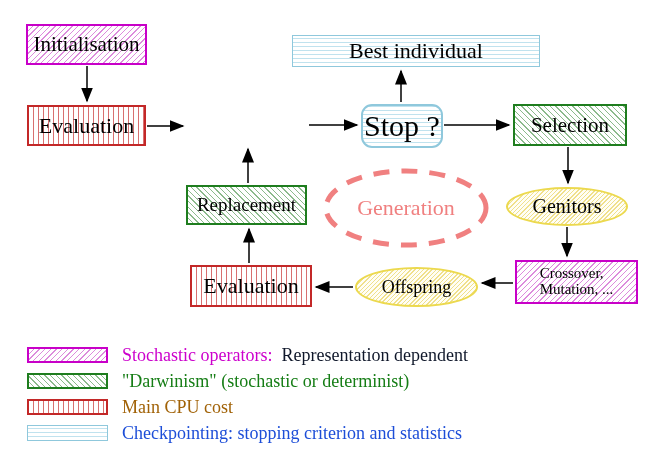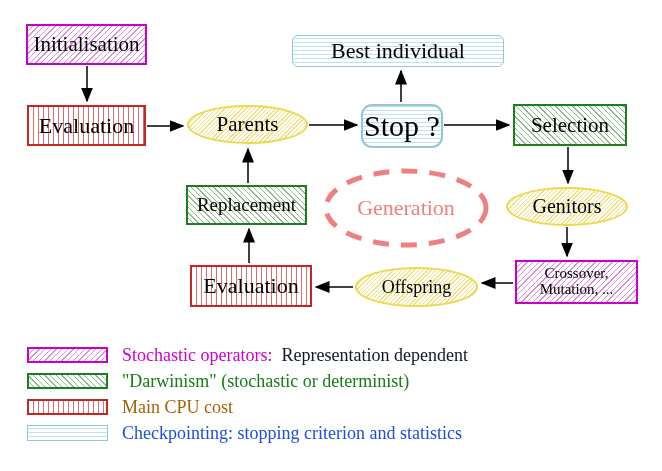--- a/index.html
+++ b/index.html
@@ -12,21 +12,21 @@
     overflow: hidden;
   }
   .node {
     position: absolute;
     box-sizing: border-box;
     display: flex;
     align-items: center;
     justify-content: center;
     color: #000000;
     font-size: 21px;
-    text-align: center;
+    text-align: left;
     line-height: 1.05;
   }
   
   .hatch-magenta {
     border: 2px solid #c800c8;
     background: repeating-linear-gradient(135deg, #ffffff 0px, #ffffff 3px, #dc8cdc 3px, #dc8cdc 4px);
   }
   .hatch-green {
     border: 2px solid #1e7d1e;
     background: repeating-linear-gradient(45deg, #ffffff 0px, #ffffff 3px, #8cba8c 3px, #8cba8c 4px);
@@ -43,21 +43,21 @@
     border: 2px solid #ecd94e;
     background: repeating-linear-gradient(135deg, #fffef5 0px, #fffef5 2px, #f0e08c 2px, #f0e08c 3px);
   }
   .ellipse { border-radius: 50%; }
   .rounded { border-radius: 11px; border-width: 2px; }
 
   
   #n-initialisation     { left: 26px;  top: 24px;  width: 121px; height: 41px; }
   #n-evaluation-top     { left: 27px;  top: 105px; width: 119px; height: 41px; font-size: 22px; }
   #n-parents            { left: 187px; top: 105px; width: 121px; height: 39px; }
-  #n-best-individual    { left: 292px; top: 35px;  width: 212px; height: 32px; font-size: 22px; border-radius: 6px; }
+  #n-best-individual    { left: 292px; top: 35px;  width: 248px; height: 32px; font-size: 22px; }
   #n-stop               { left: 361px; top: 104px; width: 82px;  height: 44px; font-size: 30px; }
   #n-selection          { left: 513px; top: 104px; width: 114px; height: 42px; }
   #n-genitors           { left: 506px; top: 187px; width: 122px; height: 39px; font-size: 20px; }
   #n-crossover          { left: 515px; top: 260px; width: 123px; height: 44px; font-size: 15px; }
   #n-offspring          { left: 355px; top: 267px; width: 123px; height: 40px; font-size: 18px; }
   #n-evaluation-bottom  { left: 190px; top: 265px; width: 122px; height: 42px; font-size: 22px; }
   #n-replacement        { left: 186px; top: 185px; width: 121px; height: 40px; font-size: 19px; }
   #n-generation-label   {
     left: 323px; top: 168px; width: 166px; height: 80px;
     color: #f08080; font-size: 22px; border: none; background: none;
@@ -119,21 +119,20 @@
     <line x1="513" y1="283" x2="482" y2="283" stroke="#000" stroke-width="1.5" marker-end="url(#ah)"></line>
     <line x1="353" y1="287" x2="316" y2="287" stroke="#000" stroke-width="1.5" marker-end="url(#ah)"></line>
     <line x1="249" y1="263" x2="249" y2="229" stroke="#000" stroke-width="1.5" marker-end="url(#ah)"></line>
     <line x1="248" y1="183" x2="248" y2="149" stroke="#000" stroke-width="1.5" marker-end="url(#ah)"></line>
   </svg>
 
   <div class="node hatch-magenta" id="n-initialisation">Initialisation</div>
 
   <div class="node stripe-red" id="n-evaluation-top">Evaluation</div>
 
-  <div class="node hatch-yellow ellipse" id="n-parents">Parents</div>
 
   <div class="node stripe-cyan" id="n-best-individual">Best individual</div>
 
   <div class="node stripe-cyan rounded" id="n-stop">Stop ?</div>
 
   <div class="node hatch-green" id="n-selection">Selection</div>
 
   <div class="node hatch-yellow ellipse" id="n-genitors">Genitors</div>
 
   <div class="node hatch-magenta two-line" id="n-crossover">

